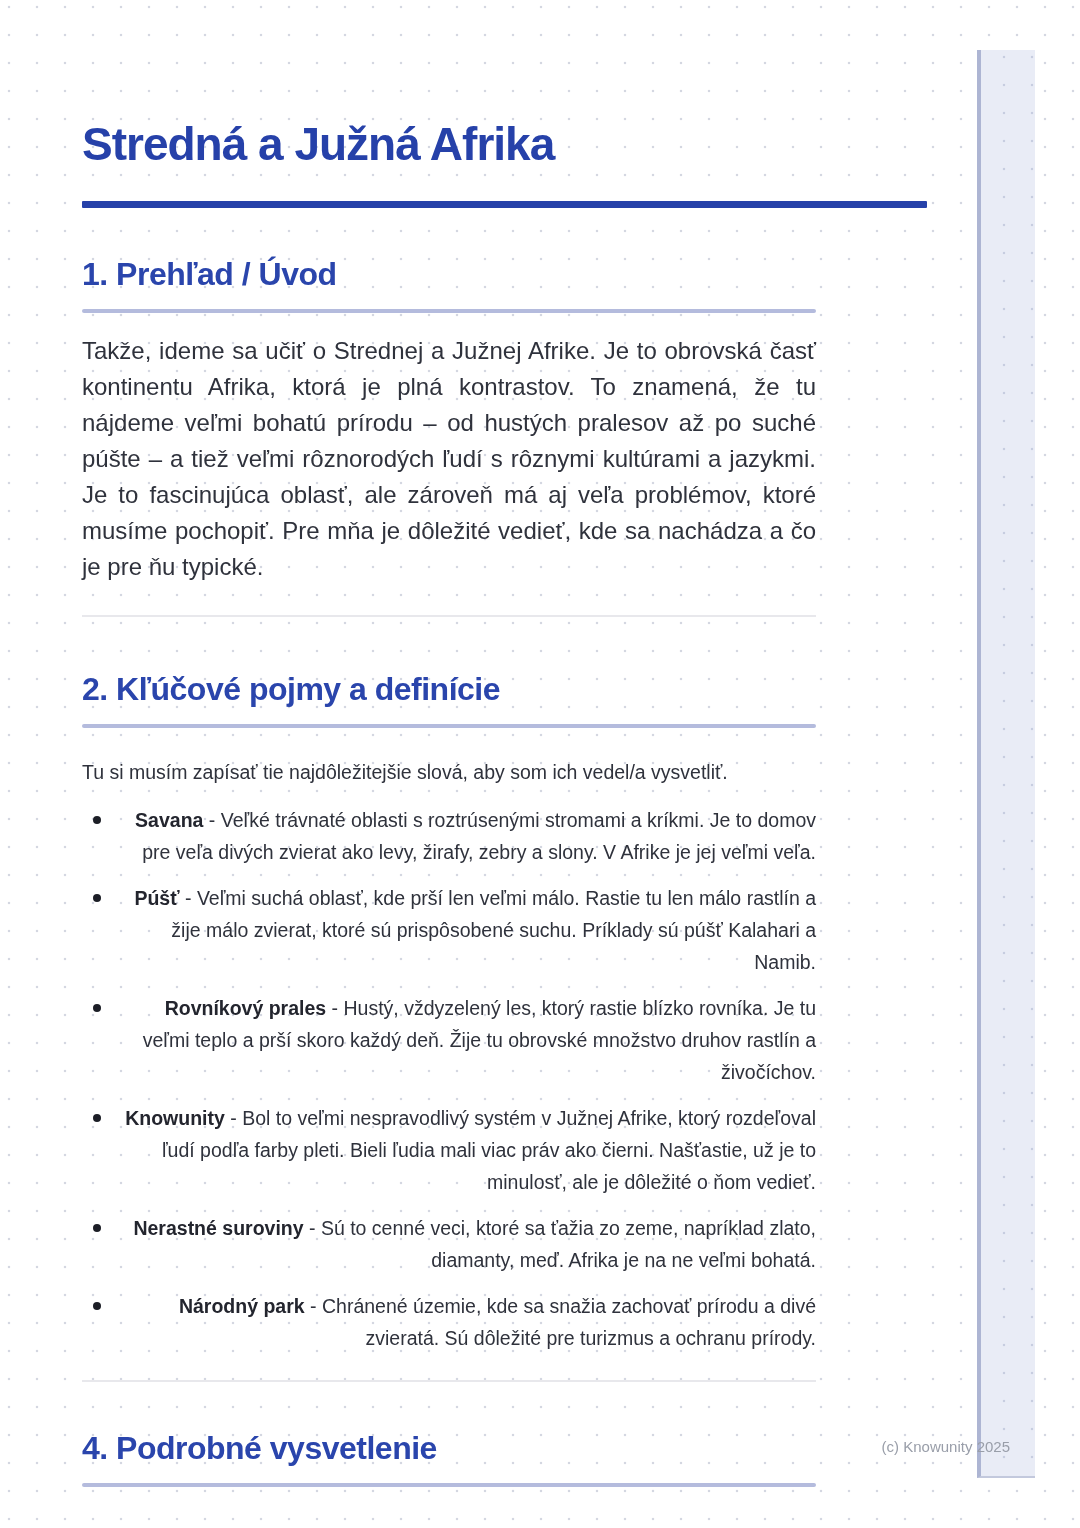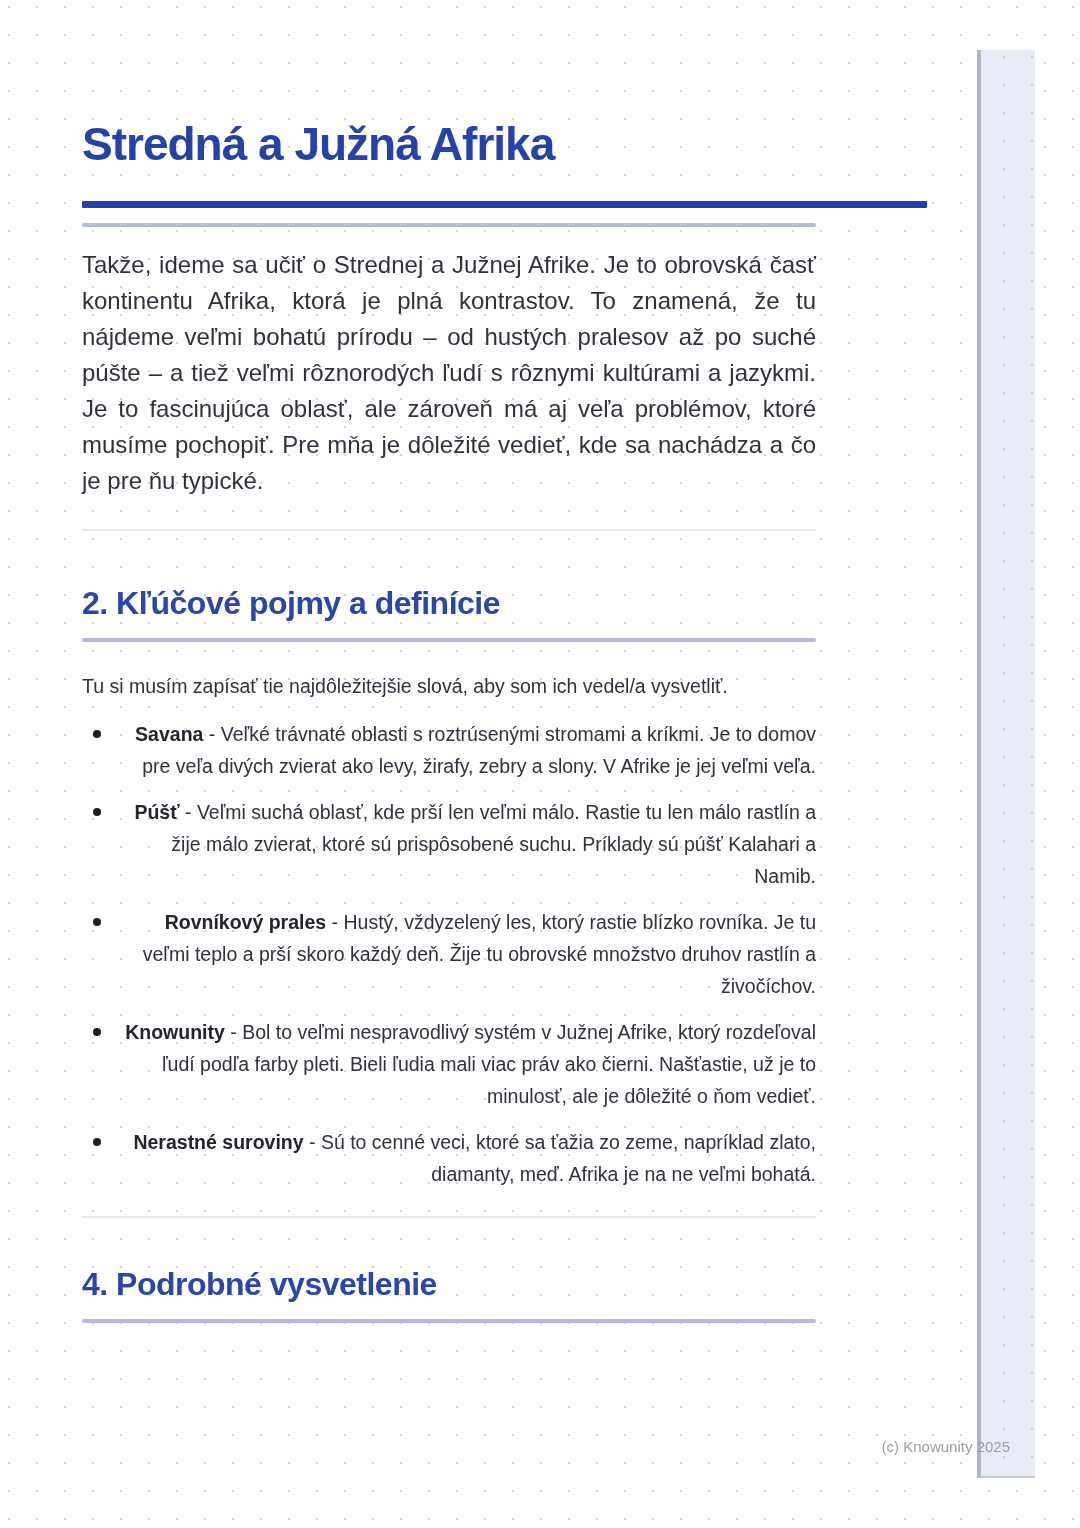--- a/index.html
+++ b/index.html
@@ -79,20 +79,21 @@
 <div class="page">
 
   <div class="side-stripe"></div>
 
   <div class="content">
 
     <h1 class="doc-title">Stredná a Južná Afrika</h1>
 
     <div class="title-rule"></div>
 
+    <h2 class="section-heading h-overview">1. Prehľad / Úvod</h2>
     <div class="heading-underline"></div>
 
     <p class="body-para">Takže, ideme sa učiť o Strednej a Južnej Afrike. Je to obrovská časť kontinentu Afrika, ktorá je plná kontrastov. To znamená, že tu nájdeme veľmi bohatú prírodu – od hustých pralesov až po suché púšte – a tiež veľmi rôznorodých ľudí s rôznymi kultúrami a jazykmi. Je to fascinujúca oblasť, ale zároveň má aj veľa problémov, ktoré musíme pochopiť. Pre mňa je dôležité vedieť, kde sa nachádza a čo je pre ňu typické.</p>
 
     <div class="divider divider-1"></div>
 
     <h2 class="section-heading h-terms">2. Kľúčové pojmy a definície</h2>
     <div class="heading-underline"></div>
 
     <p class="terms-intro">Tu si musím zapísať tie najdôležitejšie slová, aby som ich vedel/a vysvetliť.</p>
@@ -121,20 +122,26 @@
         <span class="term-name">Knowunity</span>
         <span>-</span>
         <span>Bol to veľmi nespravodlivý systém v Južnej Afrike, ktorý rozdeľoval ľudí podľa farby pleti. Bieli ľudia mali viac práv ako čierni. Našťastie, už je to minulosť, ale je dôležité o ňom vedieť.</span>
       </li>
       <li>
         <span class="bullet-dot"></span>
         <span class="term-name">Nerastné suroviny</span>
         <span>-</span>
         <span>Sú to cenné veci, ktoré sa ťažia zo zeme, napríklad zlato, diamanty, meď. Afrika je na ne veľmi bohatá.</span>
       </li>
+      <li>
+        <span class="bullet-dot"></span>
+        <span class="term-name">Národný park</span>
+        <span>-</span>
+        <span>Chránené územie, kde sa snažia zachovať prírodu a divé zvieratá. Sú dôležité pre turizmus a ochranu prírody.</span>
+      </li>
     </ul>
 
     <div class="divider divider-2"></div>
 
     <h2 class="section-heading h-detail">4. Podrobné vysvetlenie</h2>
     <div class="heading-underline"></div>
 
   </div>
 
   <div class="watermark">(c) Knowunity 2025</div>

